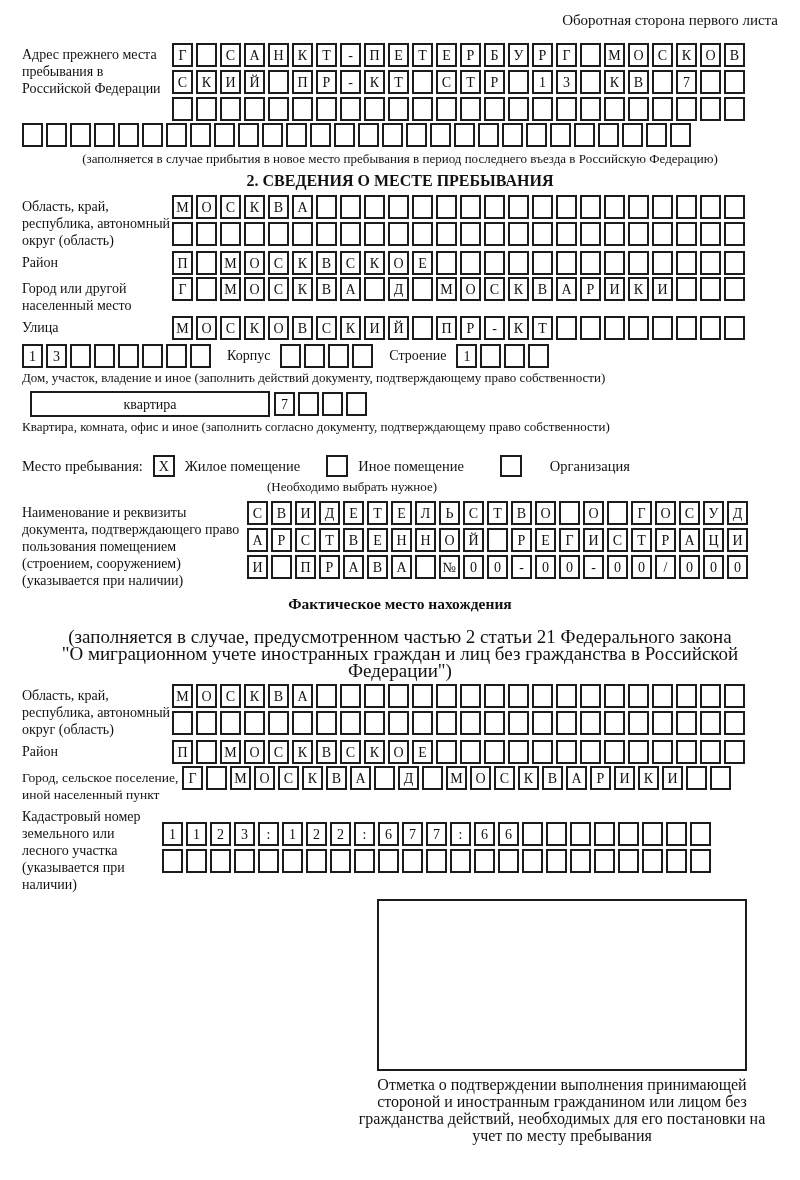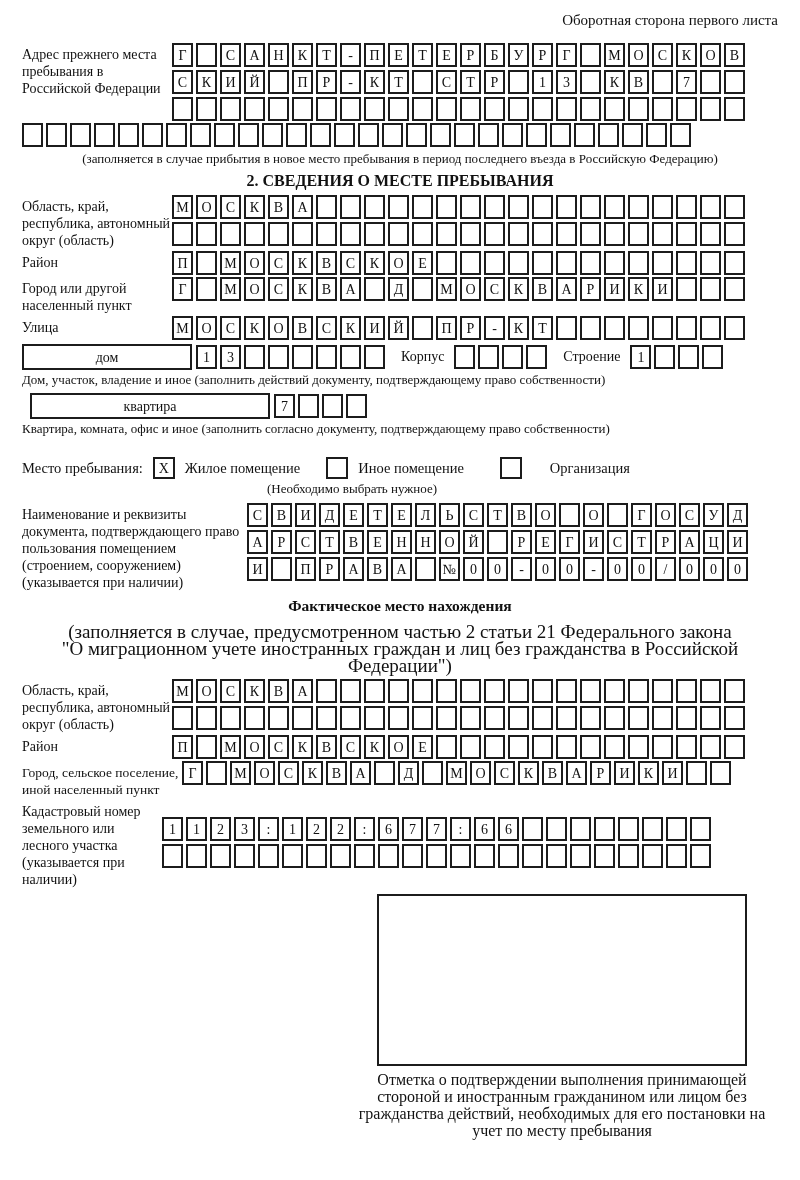--- a/index.html
+++ b/index.html
@@ -257,21 +257,21 @@
       <span class="cell"></span>
       <span class="cell"></span>
       <span class="cell"></span>
       <span class="cell"></span>
       <span class="cell"></span>
       <span class="cell"></span>
     </div>
 </div>
 
 <div class="frow">
-  <div class="flabel">Город или другой населенный пункт</div>
+  <div class="flabel">Город или другой населенный место</div>
   <div class="cells">
       <span class="cell">Г</span>
       <span class="cell"></span>
       <span class="cell">М</span>
       <span class="cell">О</span>
       <span class="cell">С</span>
       <span class="cell">К</span>
       <span class="cell">В</span>
       <span class="cell">А</span>
       <span class="cell"></span>
@@ -317,21 +317,20 @@
       <span class="cell"></span>
       <span class="cell"></span>
       <span class="cell"></span>
       <span class="cell"></span>
       <span class="cell"></span>
       <span class="cell"></span>
     </div>
 </div>
 
 <div class="inline-row">
-  <div class="wide-box box-dom">дом</div>
   <div class="cells">
       <span class="cell">1</span>
       <span class="cell">3</span>
       <span class="cell"></span>
       <span class="cell"></span>
       <span class="cell"></span>
       <span class="cell"></span>
       <span class="cell"></span>
       <span class="cell"></span>
     </div>
@@ -442,21 +441,21 @@
         <span class="cell">0</span>
         <span class="cell">0</span>
         <span class="cell">/</span>
         <span class="cell">0</span>
         <span class="cell">0</span>
         <span class="cell">0</span>
       </div>
   </div>
 </div>
 
-<div class="sec-title" style="font-size:15.5px; margin-bottom:8px;text-align:center;">Фактическое место нахождения</div>
+<div class="sec-title" style="font-size:15.5px; margin-bottom:15px;text-align:center;">Фактическое место нахождения</div>
 <div class="fact-note">
   <span>(заполняется в случае, предусмотренном частью 2 статьи 21 Федерального закона</span><br>
   <span>"О миграционном учете иностранных граждан и лиц без гражданства в Российской Федерации")</span>
 </div>
 
 <div class="frow">
   <div class="flabel">Область, край, республика, автономный округ (область)</div>
   <div class="rows">
     <div class="cells">
         <span class="cell">М</span>

